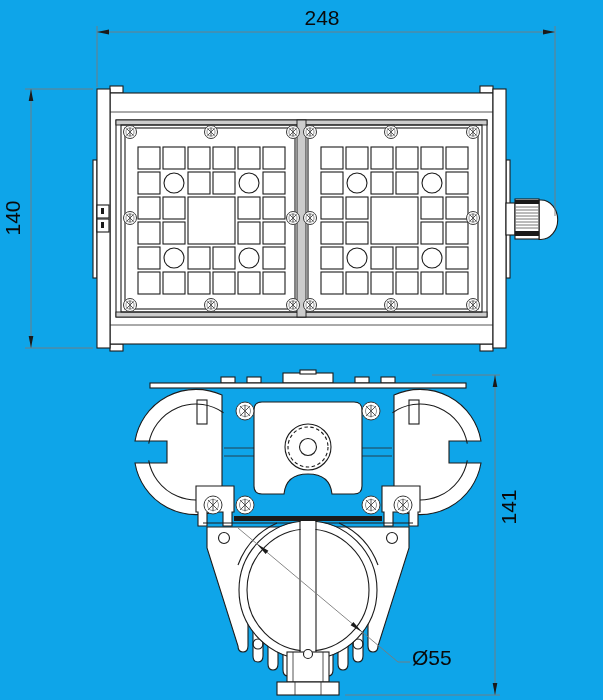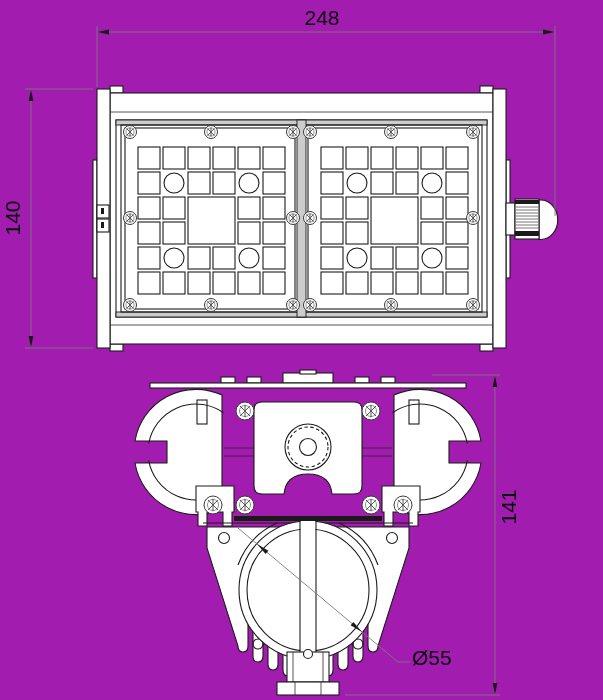--- a/index.html
+++ b/index.html
@@ -1,16 +1,16 @@
 <!DOCTYPE html>
 <html><head>
 <meta charset="utf-8">
 <style>
   html,body{margin:0;padding:0;background:#ffffff;}
-  .canvas{position:relative;width:603px;height:700px;background:#a21caf;overflow:hidden;
+  .canvas{position:relative;width:603px;height:700px;background:#0ea5e9;overflow:hidden;
           font-family:"Liberation Sans", sans-serif;}
   svg{position:absolute;left:0;top:0;}
   .obj{stroke:#1c1c1c;stroke-width:1.1;fill:none;}
   .objf{stroke:#1c1c1c;stroke-width:1.1;fill:#ffffff;}
   .thin{stroke:#2a2a2a;stroke-width:0.8;fill:none;}
   .gray{stroke:#1c1c1c;stroke-width:0.9;fill:#cccccc;}
   .dim{stroke:#7a7a7a;stroke-width:0.9;fill:none;}
   .arrow{fill:#1a1a1a;stroke:none;}
   .dimtext{font-family:"Liberation Sans",sans-serif;font-size:21px;fill:#0a0a0a;}
   .darkfill{fill:#1a1a1a;stroke:none;}

